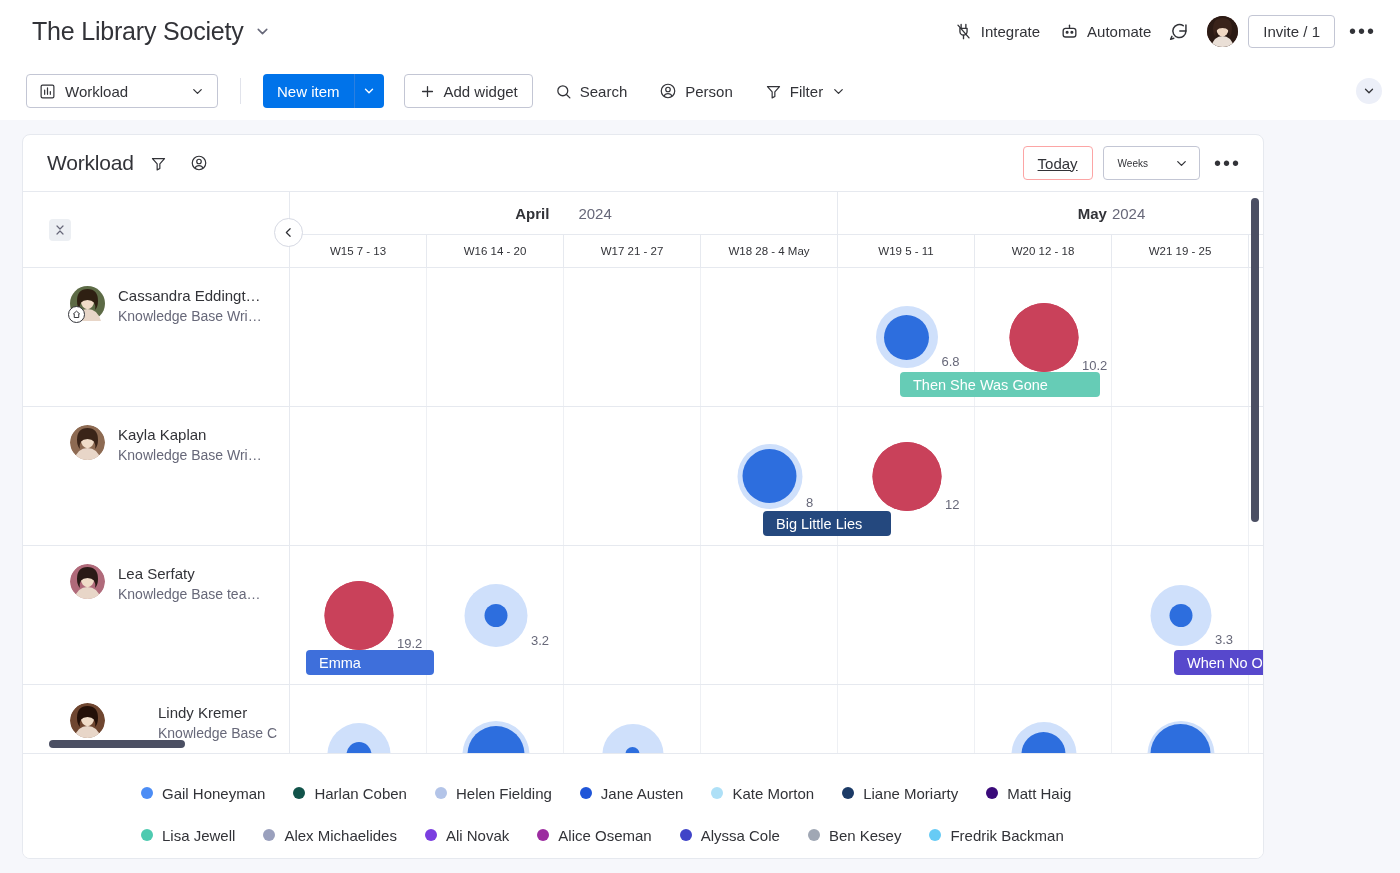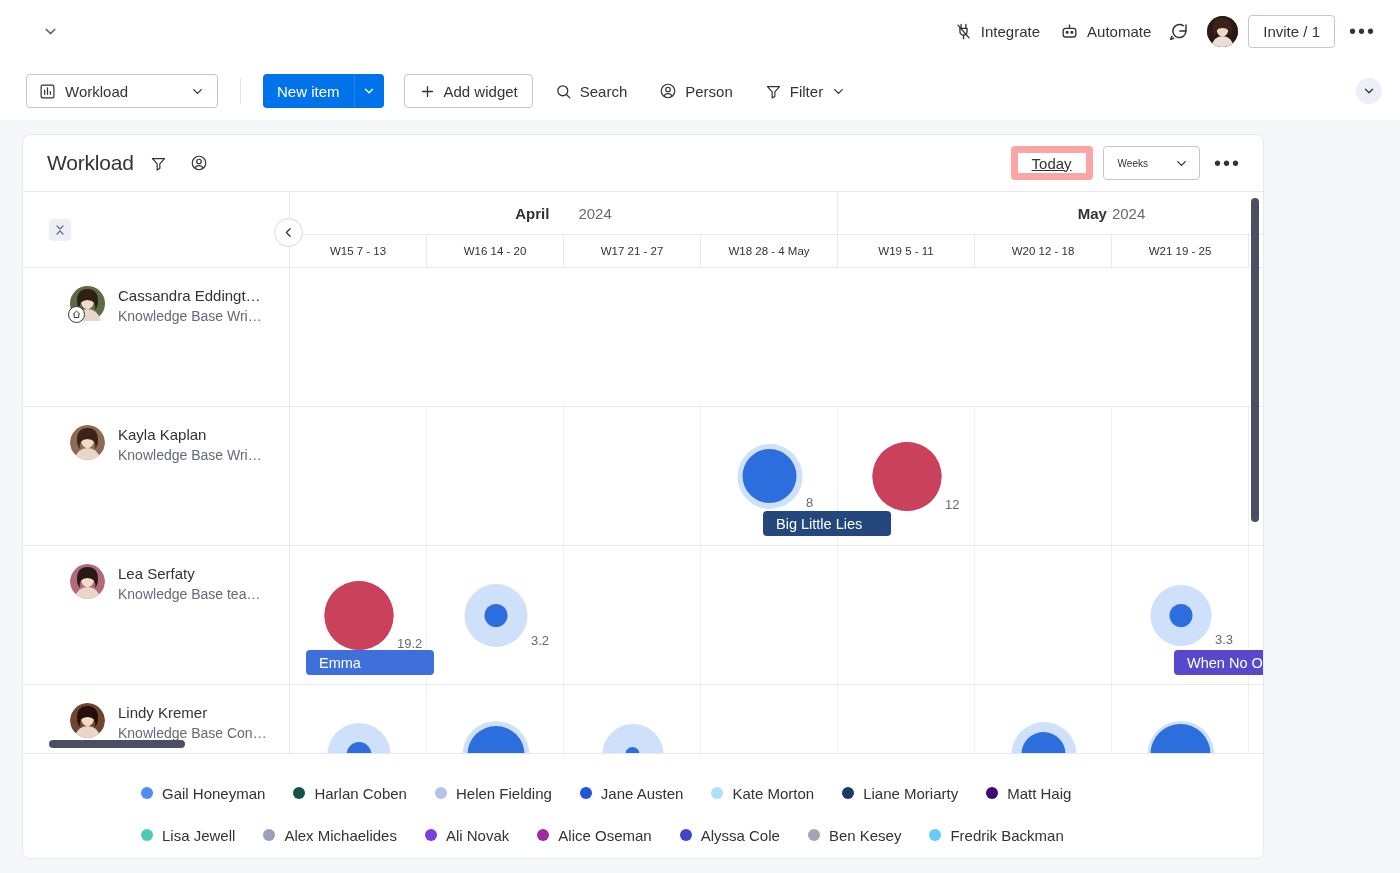--- a/index.html
+++ b/index.html
@@ -160,21 +160,21 @@
     border-bottom: 1px solid #e6e9ef;
     flex: 0 0 auto;
   }
   .widget-title { font-size: 21px; font-weight: 500; letter-spacing:-0.2px; }
   .wh-icon {
     width: 30px; height: 30px; border-radius: 4px;
     display: flex; align-items: center; justify-content: center;
     margin-left: 10px; cursor: pointer; color: #323338;
   }
   .today-btn {
-    border: 7px solid #fca5a5; border-radius: 4px;
+    border: 1px solid #fca5a5; border-radius: 4px;
     height: 34px; padding: 0 14px; font-size: 15px;
     display: flex; align-items: center; background: #fff; cursor: pointer; text-decoration: underline;
   }
   .weeks-btn {
     border: 1px solid #c3c6d4; border-radius: 4px;
     height: 34px; padding: 0 10px 0 14px; font-size: 10px;
     display: flex; align-items: center; gap: 26px;
     margin-left: 10px; background: #fff; cursor: pointer;
   }
   .wh-dots {
@@ -319,20 +319,21 @@
     white-space: nowrap;
   }
   .legend-dot { width: 12px; height: 12px; border-radius: 50%; flex: 0 0 auto; }
 
   svg { display: block; }
 </style>
 </head>
 <body>
 
 <div class="topbar">
+  <div class="board-title">The Library Society</div>
   <div class="title-caret">
     <svg width="17" height="17" viewBox="0 0 24 24" fill="none" stroke="#676879" stroke-width="2.2" stroke-linecap="round" stroke-linejoin="round">
         <polyline points="6 9 12 15 18 9"></polyline>
       </svg>
   </div>
 
   <div class="spacer"></div>
 
   <div class="top-action">
     <span>
@@ -543,20 +544,39 @@
                     <path d="M3 11l9-8 9 8"></path>
                     <path d="M6 10v10h12V10"></path>
                   </svg>
                 </div>
               </div>
               <div style="min-width: 0px;">
                 <div class="pname">Cassandra Eddingt…</div>
                 <div class="prole">Knowledge Base Wri…</div>
               </div>
             </div>
+            <div class="cells">
+              <div class="cell"></div>
+              <div class="cell"></div>
+              <div class="cell"></div>
+              <div class="cell"></div>
+              <div class="cell"></div>
+              <div class="cell"></div>
+              <div class="cell"></div>
+              <div class="cell"></div>
+              <div class="bubble-outer" style="width: 62px; height: 62px; left: 616.5px; top: 38px; background: rgb(207, 224, 251);">
+                <div class="bubble-inner" style="width: 45px; height: 45px; background: rgb(45, 110, 222);"></div>
+              </div>
+              <div class="bubble-val" style="left: 651.5px; top: 86px;">6.8</div>
+              <div class="bubble-outer" style="width: 69px; height: 69px; left: 753.5px; top: 34.5px; background: rgb(201, 65, 90);">
+                <div class="bubble-inner" style="width: 69px; height: 69px; background: rgb(201, 65, 90);"></div>
+              </div>
+              <div class="bubble-val" style="left: 792px; top: 89.5px;">10.2</div>
+              <div class="task-pill" style="left: 610px; width: 200px; top: 104px; background: rgb(102, 204, 182);">Then She Was Gone</div>
+            </div>
           </div>
           <div class="person-row">
             <div class="person-cell">
               <div class="avatar">
                 <svg width="35" height="35" viewBox="0 0 35 35">
                   <circle cx="17.5" cy="17.5" r="17.5" fill="#8d6a52"></circle>
                   <path d="M4 35 q3.5 -12 13.5 -12 q10 0 13.5 12 z" fill="#e8d6c8"></path>
                   <ellipse cx="17.5" cy="15" rx="6.6" ry="8.2" fill="#f0dcc8"></ellipse>
                   <path d="M7 15 q0 -12 10.5 -12 q10.5 0 10.5 12 q0 5.5 -2.8 9 q1.2 -10 -7.7 -10 q-8.9 0 -7.7 10 q-2.8 -3.5 -2.8 -9z" fill="#3a2418"></path>
                 </svg>
@@ -629,21 +649,21 @@
           <div class="person-row">
             <div class="person-cell">
               <div class="avatar">
                 <svg width="35" height="35" viewBox="0 0 35 35">
                   <circle cx="17.5" cy="17.5" r="17.5" fill="#6f4630"></circle>
                   <path d="M4 35 q3.5 -12 13.5 -12 q10 0 13.5 12 z" fill="#e8d6c8"></path>
                   <ellipse cx="17.5" cy="15" rx="6.6" ry="8.2" fill="#f0dcc8"></ellipse>
                   <path d="M7 15 q0 -12 10.5 -12 q10.5 0 10.5 12 q0 5.5 -2.8 9 q1.2 -10 -7.7 -10 q-8.9 0 -7.7 10 q-2.8 -3.5 -2.8 -9z" fill="#241008"></path>
                 </svg>
               </div>
-              <div style="min-width: 0px;">
+              <div style="min-width: 0px; margin-left: 40px;">
                 <div class="pname">Lindy Kremer</div>
                 <div class="prole">Knowledge Base Con…</div>
               </div>
             </div>
             <div class="cells">
               <div class="cell"></div>
               <div class="cell"></div>
               <div class="cell"></div>
               <div class="cell"></div>
               <div class="cell"></div>

